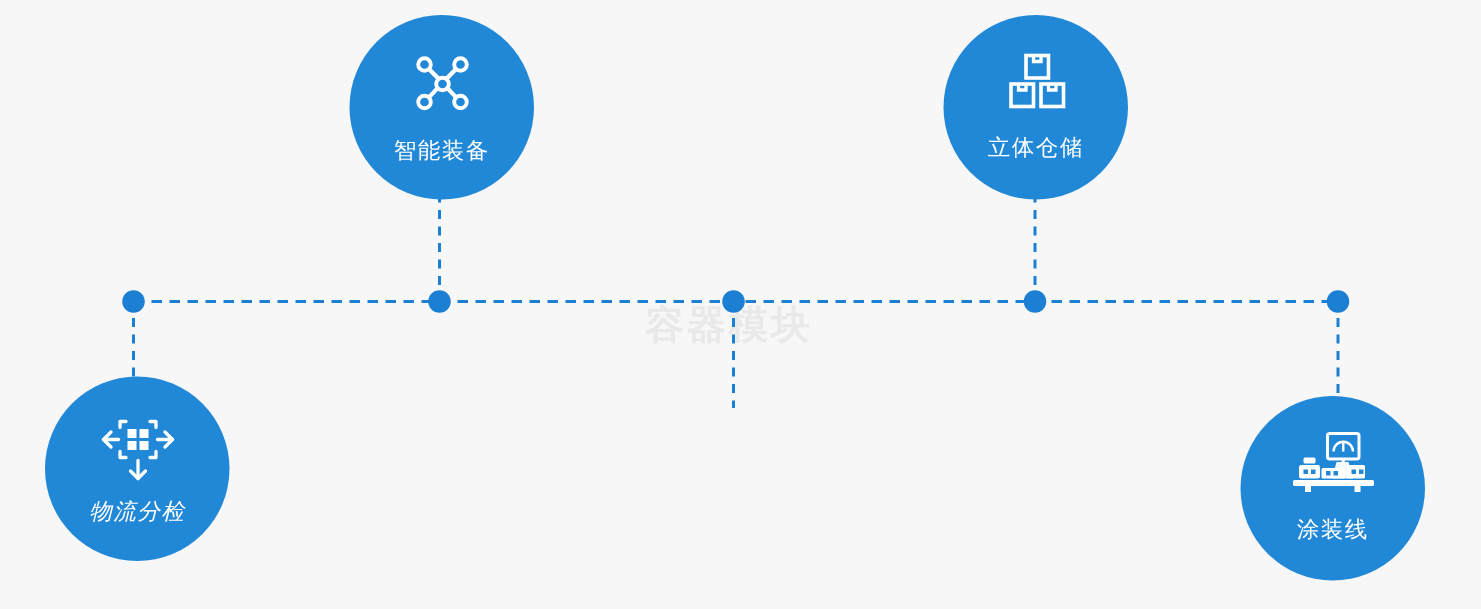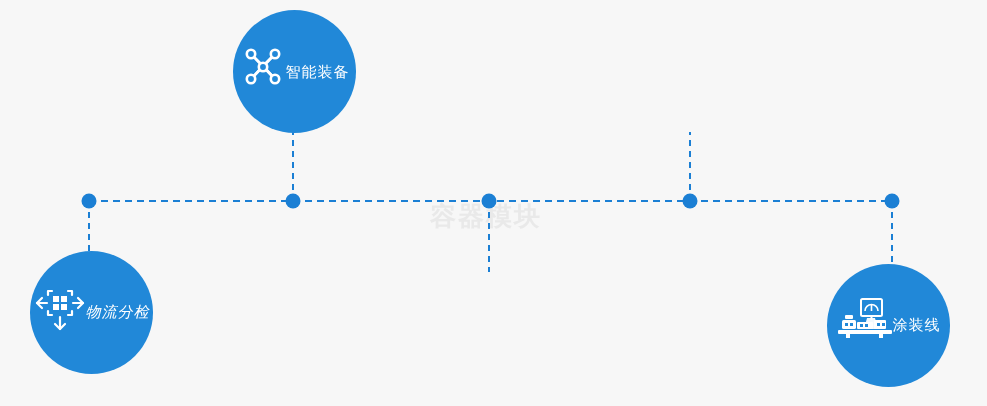--- a/index.html
+++ b/index.html
@@ -47,21 +47,21 @@
     border-radius: 50%;
     background: #1b7fd4;
     transform: translate(-50%, -50%);
   }
   
   .node-circle {
     position: absolute;
     border-radius: 50%;
     background: #2188d8;
     display: flex;
-    flex-direction: row;
+    flex-direction: column;
     align-items: center;
     justify-content: center;
     box-sizing: border-box;
   }
   .node-circle .glyph {
     display: block;
     line-height: 0;
   }
   .node-circle .caption {
     color: #ffffff;
@@ -131,20 +131,38 @@
           <circle cx="35" cy="10" r="4.2"></circle>
           <circle cx="23" cy="23" r="4.2"></circle>
           <circle cx="11" cy="35" r="4.2"></circle>
           <circle cx="35" cy="35" r="4.2"></circle>
         </g>
       </svg>
     </span>
     <span class="caption">智能装备</span>
   </div>
 
+  <div class="node-circle" id="c-stereo-warehouse">
+    <span class="glyph">
+      <svg width="46" height="42" viewBox="0 0 46 42">
+        <g fill="none" stroke="#ffffff" stroke-width="2.4">
+
+          <rect x="16" y="2" width="15" height="15"></rect>
+          <path d="M21 2 v4 h5 v-4" stroke-width="2.2"></path>
+
+          <rect x="6" y="21" width="15" height="15"></rect>
+          <path d="M11 21 v4 h5 v-4" stroke-width="2.2"></path>
+
+          <rect x="26" y="21" width="15" height="15"></rect>
+          <path d="M31 21 v4 h5 v-4" stroke-width="2.2"></path>
+        </g>
+      </svg>
+    </span>
+    <span class="caption">立体仓储</span>
+  </div>
 
   <div class="node-circle" id="c-logistics-sorting">
     <span class="glyph">
       <svg width="52" height="48" viewBox="0 0 52 48">
         <g fill="none" stroke="#ffffff" stroke-width="2.2" stroke-linecap="round" stroke-linejoin="round">
 
           <path d="M18 7 h-4 v4"></path>
           <path d="M34 7 h4 v4"></path>
           <path d="M18 31 h-4 v-4"></path>
           <path d="M34 31 h4 v-4"></path>

